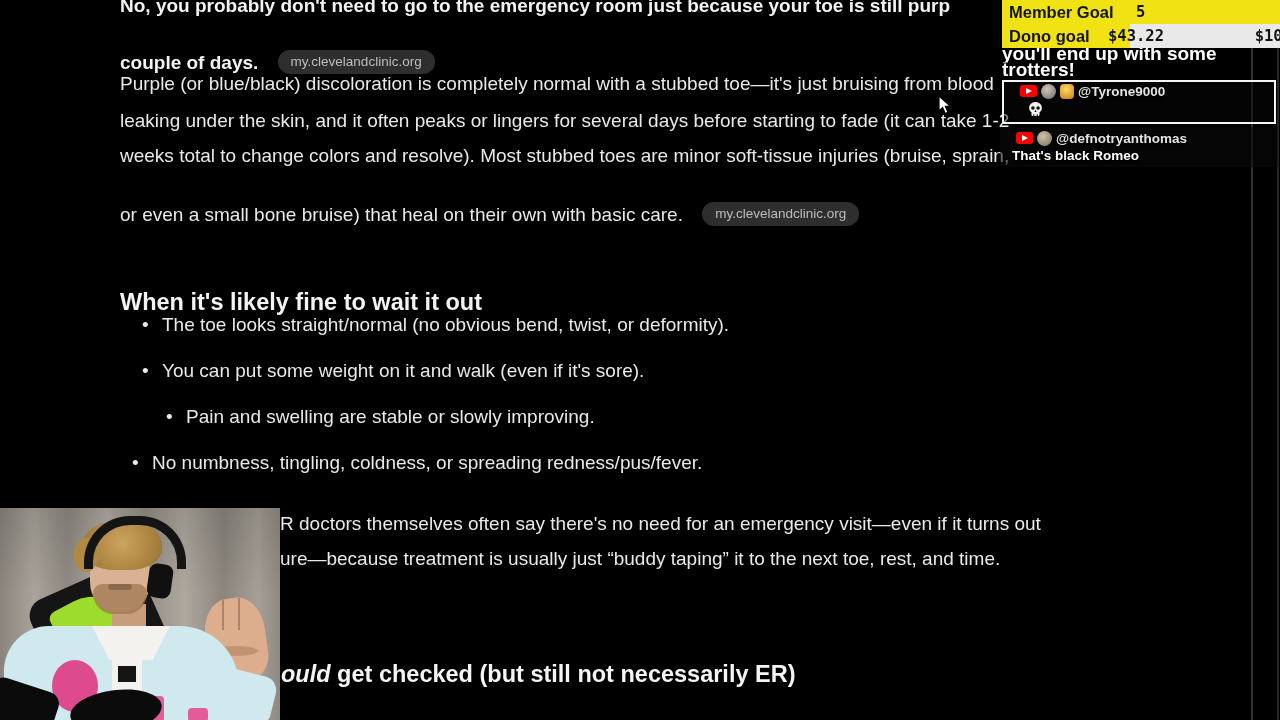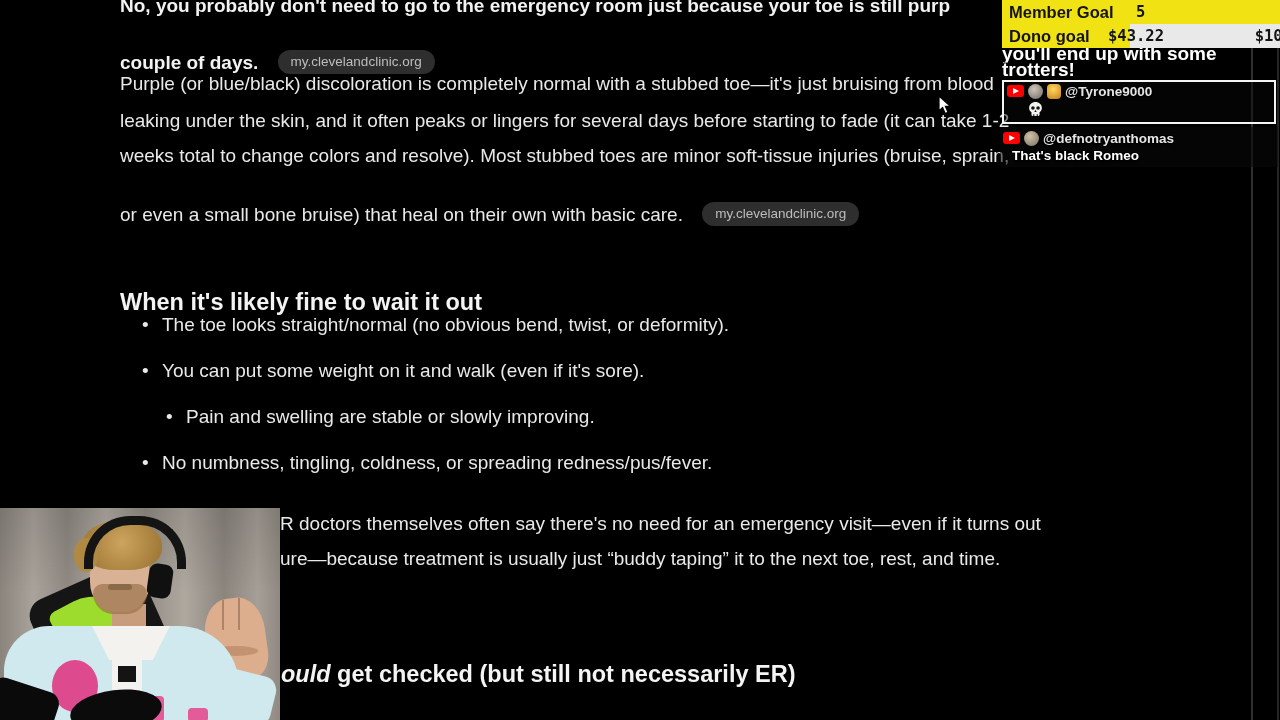--- a/index.html
+++ b/index.html
@@ -25,21 +25,21 @@
   .goal-tgt{position:absolute;right:6px;top:0;font-family:"DejaVu Sans Mono",monospace;font-size:15.5px;}
   .goal-cur.m{left:134px;} .goal-cur.d{left:106px;}
 
   
   .chat-shadow{text-shadow:1px 1px 0 #000,-1px 1px 0 #000,1px -1px 0 #000,-1px -1px 0 #000,0 2px 3px rgba(0,0,0,.85);}
   #chat{position:absolute;left:1000px;top:46px;width:278px;z-index:30;}
   .chat-clip{position:relative;color:#fff;font-weight:bold;font-size:19px;line-height:16px;padding-left:2px;}
   .chat-box{position:relative;margin-top:2px;margin-left:2px;width:270px;height:40px;
             border:2px solid #f5f5f5;background:rgba(8,8,8,.45);}
   .chat-msg{position:relative;width:278px;background:rgba(10,10,10,.55);padding:2px 0 3px 0;margin-top:3px;}
-  .chat-userrow{display:flex;align-items:center;gap:4px;height:18px;padding-left:3px;}
+  .chat-userrow{display:flex;align-items:center;gap:4px;height:18px;padding-left:16px;}
   .chat-user{color:#e4e4e4;font-weight:bold;font-size:13.5px;}
   .chat-text{color:#fff;font-weight:bold;font-size:13.5px;line-height:17px;padding-left:12px;}
   .yt-icon{width:17px;height:12px;background:#f00;border-radius:3px;position:relative;flex:0 0 auto;}
   .yt-icon::after{content:"";position:absolute;left:6px;top:3px;border-left:6px solid #fff;
                   border-top:3px solid transparent;border-bottom:3px solid transparent;}
   .avatar{width:15px;height:15px;border-radius:50%;flex:0 0 auto;}
   .av-1{background:radial-gradient(circle at 40% 35%,#cfc5ba,#6f6962);}
   .av-2{background:radial-gradient(circle at 40% 35%,#cfc2a8,#79705f);}
   .av-3{background:radial-gradient(circle at 45% 40%,#b9c3bf 25%,#39433f);}
   .member-badge{width:14px;height:15px;border-radius:4px;flex:0 0 auto;
@@ -115,21 +115,21 @@
     </div>
 
     <div class="doc-h" style="left:120px;top:258px;margin-top:29px;">When it's likely fine to wait it out</div>
 
     <div class="bullet-row" style="left:142px;top:313px;">
       <span class="bullet-dot">•</span><span>The toe looks straight/normal (no obvious bend, twist, or deformity).</span></div>
     <div class="bullet-row" style="left:142px;top:359px;">
       <span class="bullet-dot">•</span><span>You can put some weight on it and walk (even if it's sore).</span></div>
     <div class="bullet-row" style="left:142px;top:405px;margin-left:24px;">
       <span class="bullet-dot">•</span><span>Pain and swelling are stable or slowly improving.</span></div>
-    <div class="bullet-row" style="left:142px;top:451px;">
+    <div class="bullet-row" style="left:132px;top:451px;">
       <span class="bullet-dot">•</span><span>No numbness, tingling, coldness, or spreading redness/pus/fever.</span></div>
 
     <div class="doc-line" style="left:280px;top:511px;">R doctors themselves often say there's no need for an emergency visit—even if it turns out</div>
     <div class="doc-line" style="left:280px;top:546px;">ure—because treatment is usually just “buddy taping” it to the next toe, rest, and time.</div>
 
     <div class="doc-h" style="left:281px;top:659px;">
       <i>ould</i><span> get checked (but still not necessarily ER)</span>
     </div>
   </div>
 

